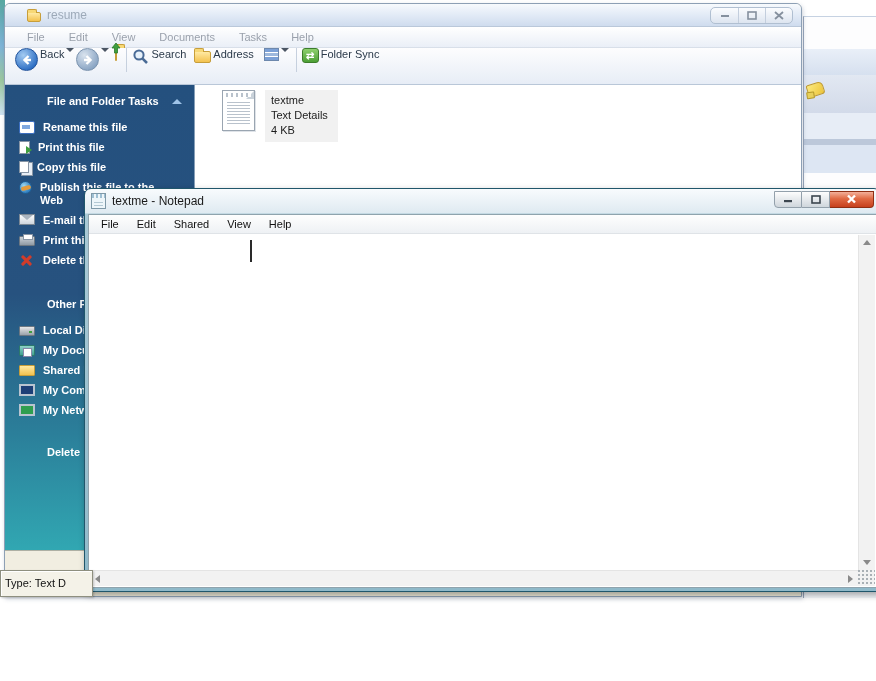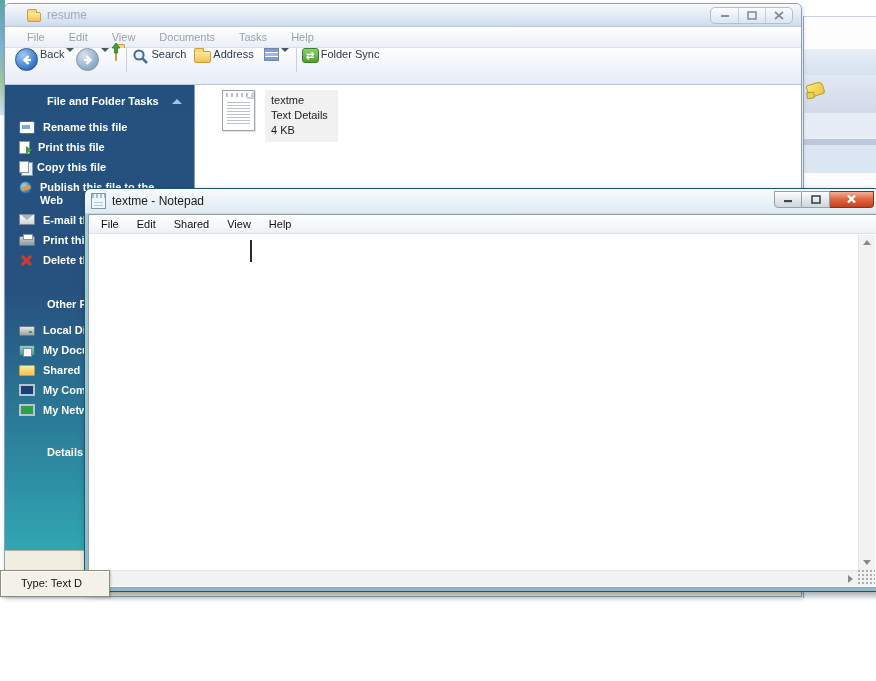--- a/index.html
+++ b/index.html
@@ -122,23 +122,23 @@
     border-left:8px solid transparent; border-bottom:8px solid #c9d2da; }
   .doc-icon::after { content:""; position:absolute; left:4px; top:9px; right:4px; bottom:4px;
     background:repeating-linear-gradient(180deg,#fff 0 2px,#b9c2cc 2px 3px); }
   .doc-icon .rings { position:absolute; left:3px; top:2px; right:3px; height:4px;
     background:repeating-linear-gradient(90deg,#b9c2cc 0 2px,#fff 2px 5px); }
   .tile-text { background:#f1f1f1; padding:3px 10px 4px 6px; line-height:15px; color:#1c1c1c; }
 
   .xp-statusbar { height:22px; background:#f1eee1; border-top:1px solid #aeb0a4; padding:3px 6px; color:#222; }
 
   
-  .infotip { position:absolute; left:0; top:570px; width:110px; height:27px; z-index:20;
+  .infotip { position:absolute; left:0; top:570px; width:93px; height:27px; z-index:20;
     background:#f4f2e8; border:1px solid #8e8f7f; box-shadow:inset 1px 1px 0 #ffffff, 1px 1px 2px rgba(0,0,0,.2);
-    line-height:25px; padding-left:20px; color:#111; white-space:nowrap; overflow:hidden; }
+    line-height:25px; padding-left:4px; color:#111; white-space:nowrap; overflow:hidden; }
 
   
   .notepad { position:absolute; left:84px; top:188px; width:797px; height:404px; z-index:10;
     border:1px solid #20566b; border-radius:7px 7px 2px 2px;
     background:linear-gradient(180deg,#f8fbfd 0%,#dfeaf1 24px,#a9c9d6 25px,#8fb9c9 100%);
     box-shadow:2px 3px 7px rgba(0,0,0,.35); }
   .np-titlebar { height:24px; display:flex; align-items:center; gap:6px; padding:0 6px; }
   .np-title { color:#1a1a1a; font-size:12px; }
   .np-btns { margin-left:auto; display:flex; height:17px; margin-top:-4px; }
   .np-btn { border:1px solid #93a0ab; display:flex; align-items:center; justify-content:center;
@@ -320,21 +320,21 @@
           <span class="sb-ico i-monitor"></span>
           <span class="lbl">My Computer</span>
         </div>
         <div class="sb-item">
           <span class="sb-ico i-monitor green"></span>
           <span class="lbl">My Network Places</span>
         </div>
 
         <div class="sb-section-gap" style="height:22px;"></div>
         <div class="sb-header">
-          <span>Details</span>
+          <span>Delete</span>
         </div>
       </div>
 
       <div class="xp-filearea">
         <div class="file-tile">
           <span class="doc-icon">
               <span class="rings"></span>
             </span>
           <span class="tile-text">
             <div>textme</div>

